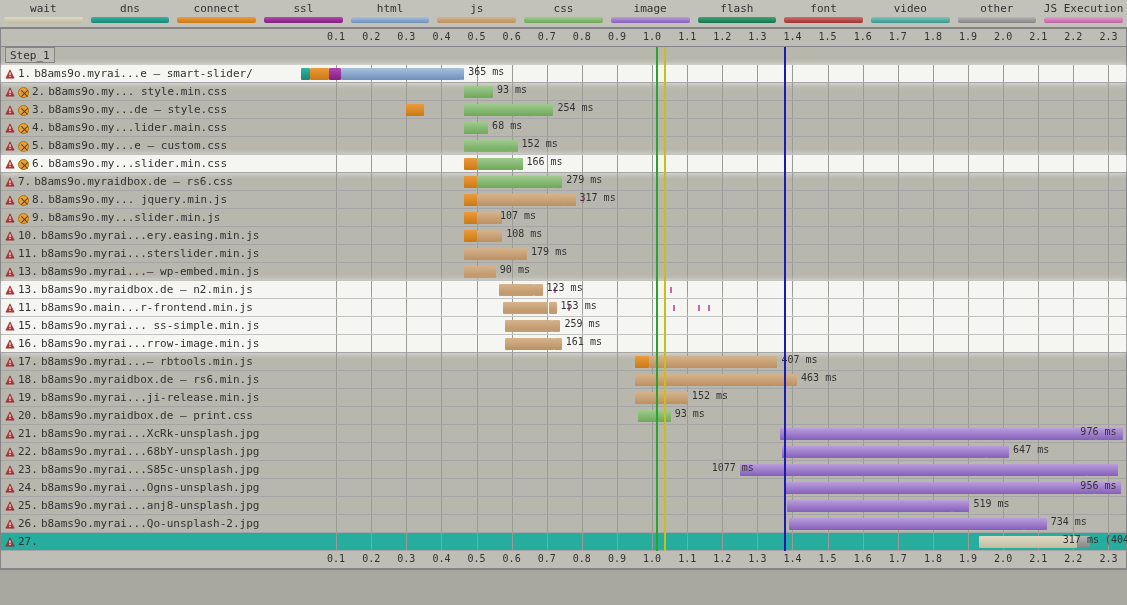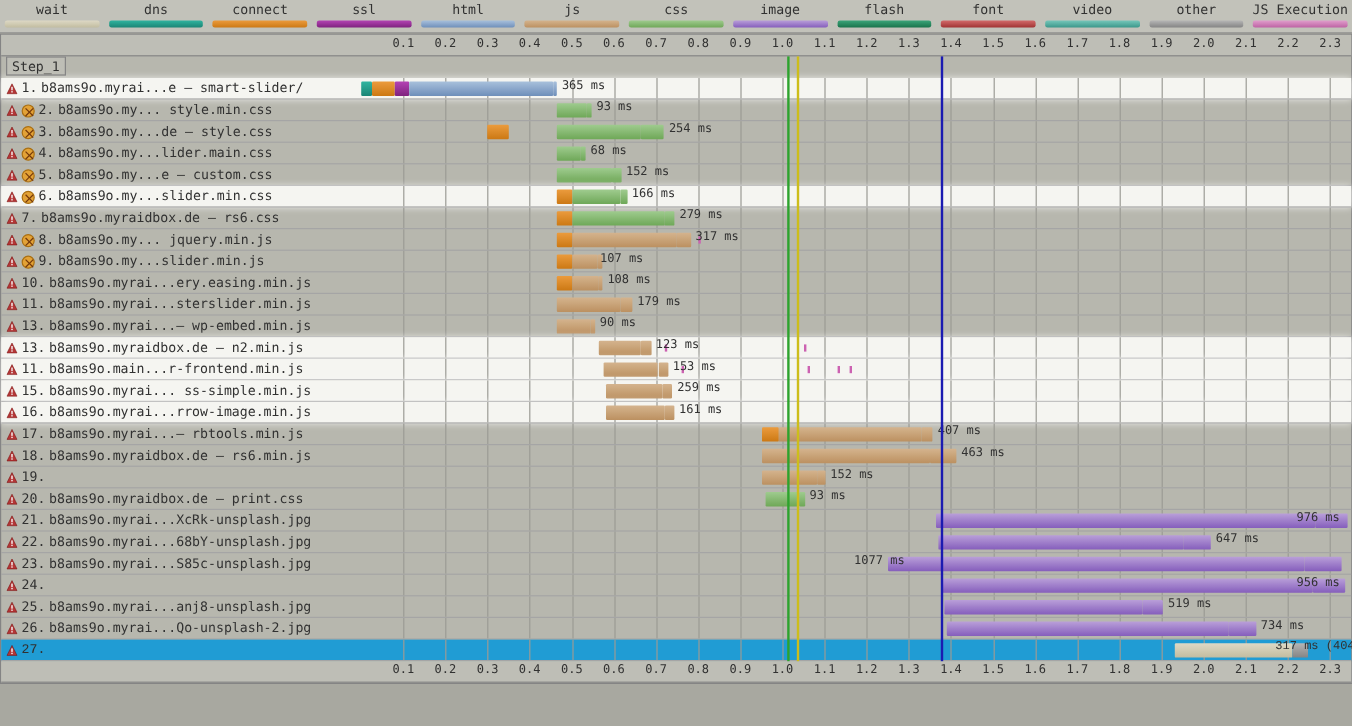--- a/index.html
+++ b/index.html
@@ -25,21 +25,21 @@
   .sw-jsexec { background: linear-gradient(#f0a0d8,#d060b0); }
 
   .container { position: relative; border: 1px solid #888; background: #bdbdb2; }
   .ruler { position: relative; height: 18px; border-bottom: 1px solid #888; background: #c4c4ba; }
   .ruler.top .tick { top: 2px; }
   .ruler.bottom .tick { top: 2px; }
   .tick { position: absolute; font-size: 10px; color: #333; transform: translateX(-50%); }
   .step-label { position:absolute; left:4px; top:18px; border:1px solid #888; padding:1px 4px; background:#c4c4ba; height:16px; line-height:13px; z-index:3;}
   .row { position: relative; height: 18px; border-bottom: 1px solid #aaa; }
   .row.highlight { background: #fdfdf8; box-shadow: 0 0 6px rgba(255,255,255,0.8); }
-  .row.error { background: #0ea5e9; font-family: Liberation Mono, monospace; }
+  .row.error { background: #14b8a6; }
   .row-label { position: absolute; left: 0; width: 300px; padding-left: 4px; height: 18px; line-height: 18px; white-space: nowrap; overflow: hidden; display:flex; align-items:center; gap:3px; }
   .chart-area { position: absolute; left: 300px; right: 0; top: 0; bottom: 0; }
   .chart-area .gridline { position:absolute; top:0; bottom:0; width:1px; background:#a0a098; }
   .rows-clip { margin-top: 18px; }
 
   .icon-warn { display:inline-block; width:10px; height:10px; }
   .icon-warn svg { display:block; }
   .icon-o { display:inline-block; width:11px; height:11px; border-radius:50%; background:#f5a623; position:relative; border:1px solid #b97200; }
   .icon-o::before,.icon-o::after{content:"";position:absolute;left:5px;top:1px;width:1px;height:9px;background:#803800;}
   .icon-o::before{transform:rotate(45deg);} .icon-o::after{transform:rotate(-45deg);}
@@ -913,20 +913,21 @@
         <div class="row">
           <div class="row-label">
             <span class="icon-warn">
               <svg viewBox="0 0 12 12">
                 <polygon points="6,1 11,11 1,11" fill="#c33" stroke="#800" stroke-width="0.5"></polygon>
                 <rect x="5.3" y="4" width="1.4" height="3.5" fill="#fff"></rect>
                 <rect x="5.3" y="8.3" width="1.4" height="1.4" fill="#fff"></rect>
               </svg>
             </span>
             <span>19.</span> 
+            <span>b8ams9o.myrai...ji-release.min.js</span>
           </div>
           <div class="chart-area">
             <div class="gridline" style="left: 35.1064px;"></div>
             <div class="gridline" style="left: 70.2128px;"></div>
             <div class="gridline" style="left: 105.319px;"></div>
             <div class="gridline" style="left: 140.426px;"></div>
             <div class="gridline" style="left: 175.532px;"></div>
             <div class="gridline" style="left: 210.638px;"></div>
             <div class="gridline" style="left: 245.745px;"></div>
             <div class="gridline" style="left: 280.851px;"></div>
@@ -1117,20 +1118,21 @@
         <div class="row">
           <div class="row-label">
             <span class="icon-warn">
               <svg viewBox="0 0 12 12">
                 <polygon points="6,1 11,11 1,11" fill="#c33" stroke="#800" stroke-width="0.5"></polygon>
                 <rect x="5.3" y="4" width="1.4" height="3.5" fill="#fff"></rect>
                 <rect x="5.3" y="8.3" width="1.4" height="1.4" fill="#fff"></rect>
               </svg>
             </span>
             <span>24.</span> 
+            <span>b8ams9o.myrai...Ogns-unsplash.jpg</span>
           </div>
           <div class="chart-area">
             <div class="gridline" style="left: 35.1064px;"></div>
             <div class="gridline" style="left: 70.2128px;"></div>
             <div class="gridline" style="left: 105.319px;"></div>
             <div class="gridline" style="left: 140.426px;"></div>
             <div class="gridline" style="left: 175.532px;"></div>
             <div class="gridline" style="left: 210.638px;"></div>
             <div class="gridline" style="left: 245.745px;"></div>
             <div class="gridline" style="left: 280.851px;"></div>

